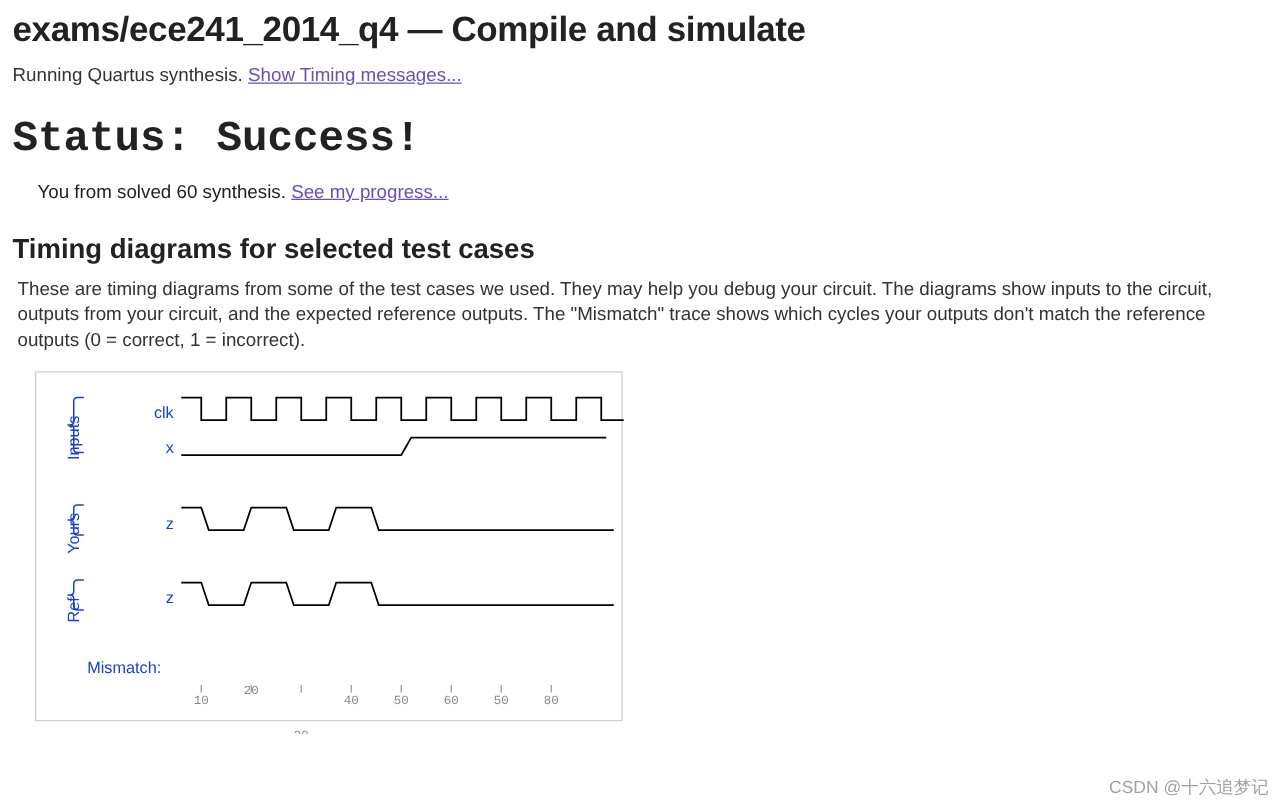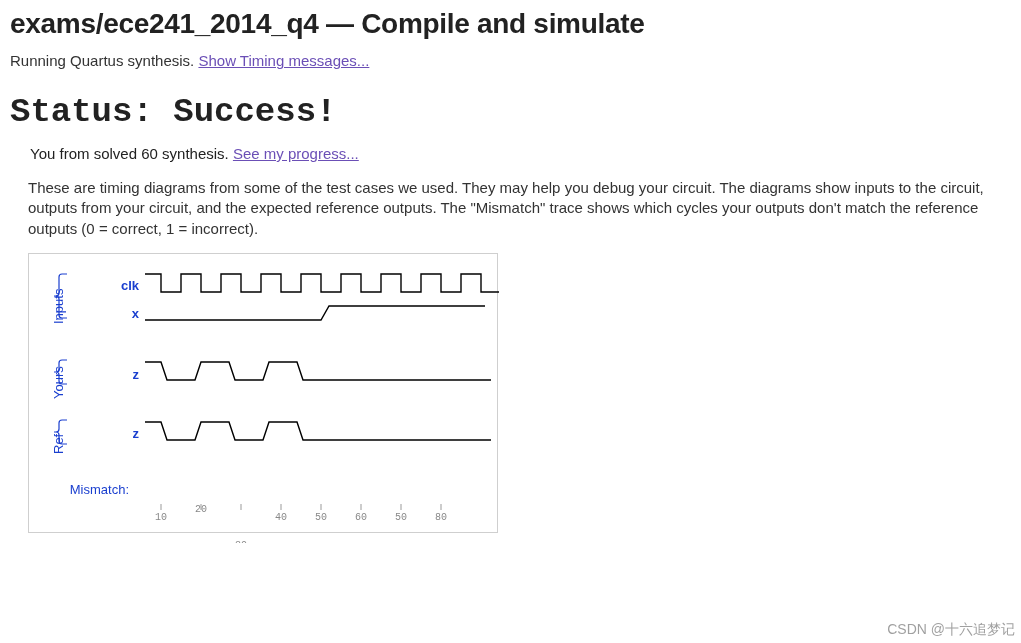--- a/index.html
+++ b/index.html
@@ -41,21 +41,21 @@
   .solved-line {
     margin: 0 0 16px 20px;
     font-size: 15px;
   }
   h2.section-heading {
     font-weight: 800;
     font-size: 22px;
     margin: 24px 0 10px 0;
   }
   .body-text {
-    margin: 0 0 14px 18px;
+    margin: 0 0 14px 4px;
     font-size: 15px;
     line-height: 1.35;
     color: #333;
     max-width: 980px;
   }
   
   .timing-box {
     border: 1px solid #cfcfcf;
     width: 470px;
     height: 280px;
@@ -74,21 +74,20 @@
     transform-origin: left top;
     white-space: nowrap;
   }
   .sig-label {
     position: absolute;
     color: #1a3fcf;
     font-size: 13px;
     font-family: Arial, sans-serif;
     text-align: right;
     width: 50px;
-    font-weight: bold;
   }
   .mismatch-label {
     position: absolute;
     color: #1a3fcf;
     font-size: 13px;
     font-family: Arial, sans-serif;
     text-align: right;
     width: 90px;
   }
   .tick-label {
@@ -120,20 +119,21 @@
     <span>Running Quartus synthesis. </span>
     <a class="link">Show Timing messages...</a>
   </div>
 
   <h2 class="status-heading">Status: Success!</h2>
 
   <div class="solved-line">
     <span>You from solved </span><span>60</span><span> synthesis. </span><a class="link">See my progress...</a>
   </div>
 
+  <h2 class="section-heading">Timing diagrams for selected test cases</h2>
 
   <div class="body-text">These are timing diagrams from some of the test cases we used. They may help you debug your circuit. The diagrams show inputs to the circuit, outputs from your circuit, and the expected reference outputs. The "Mismatch" trace shows which cycles your outputs don't match the reference outputs (0 = correct, 1 = incorrect).</div>
 
   <div class="timing-box">
 
     <span class="grp-label" style="left:22px; top:70px;">Inputs</span>
     <span class="grp-label" style="left:22px; top:145px;">Yours</span>
     <span class="grp-label" style="left:22px; top:200px;">Ref</span>
 
     <span class="sig-label" style="left:60px; top:24px;">clk</span>

